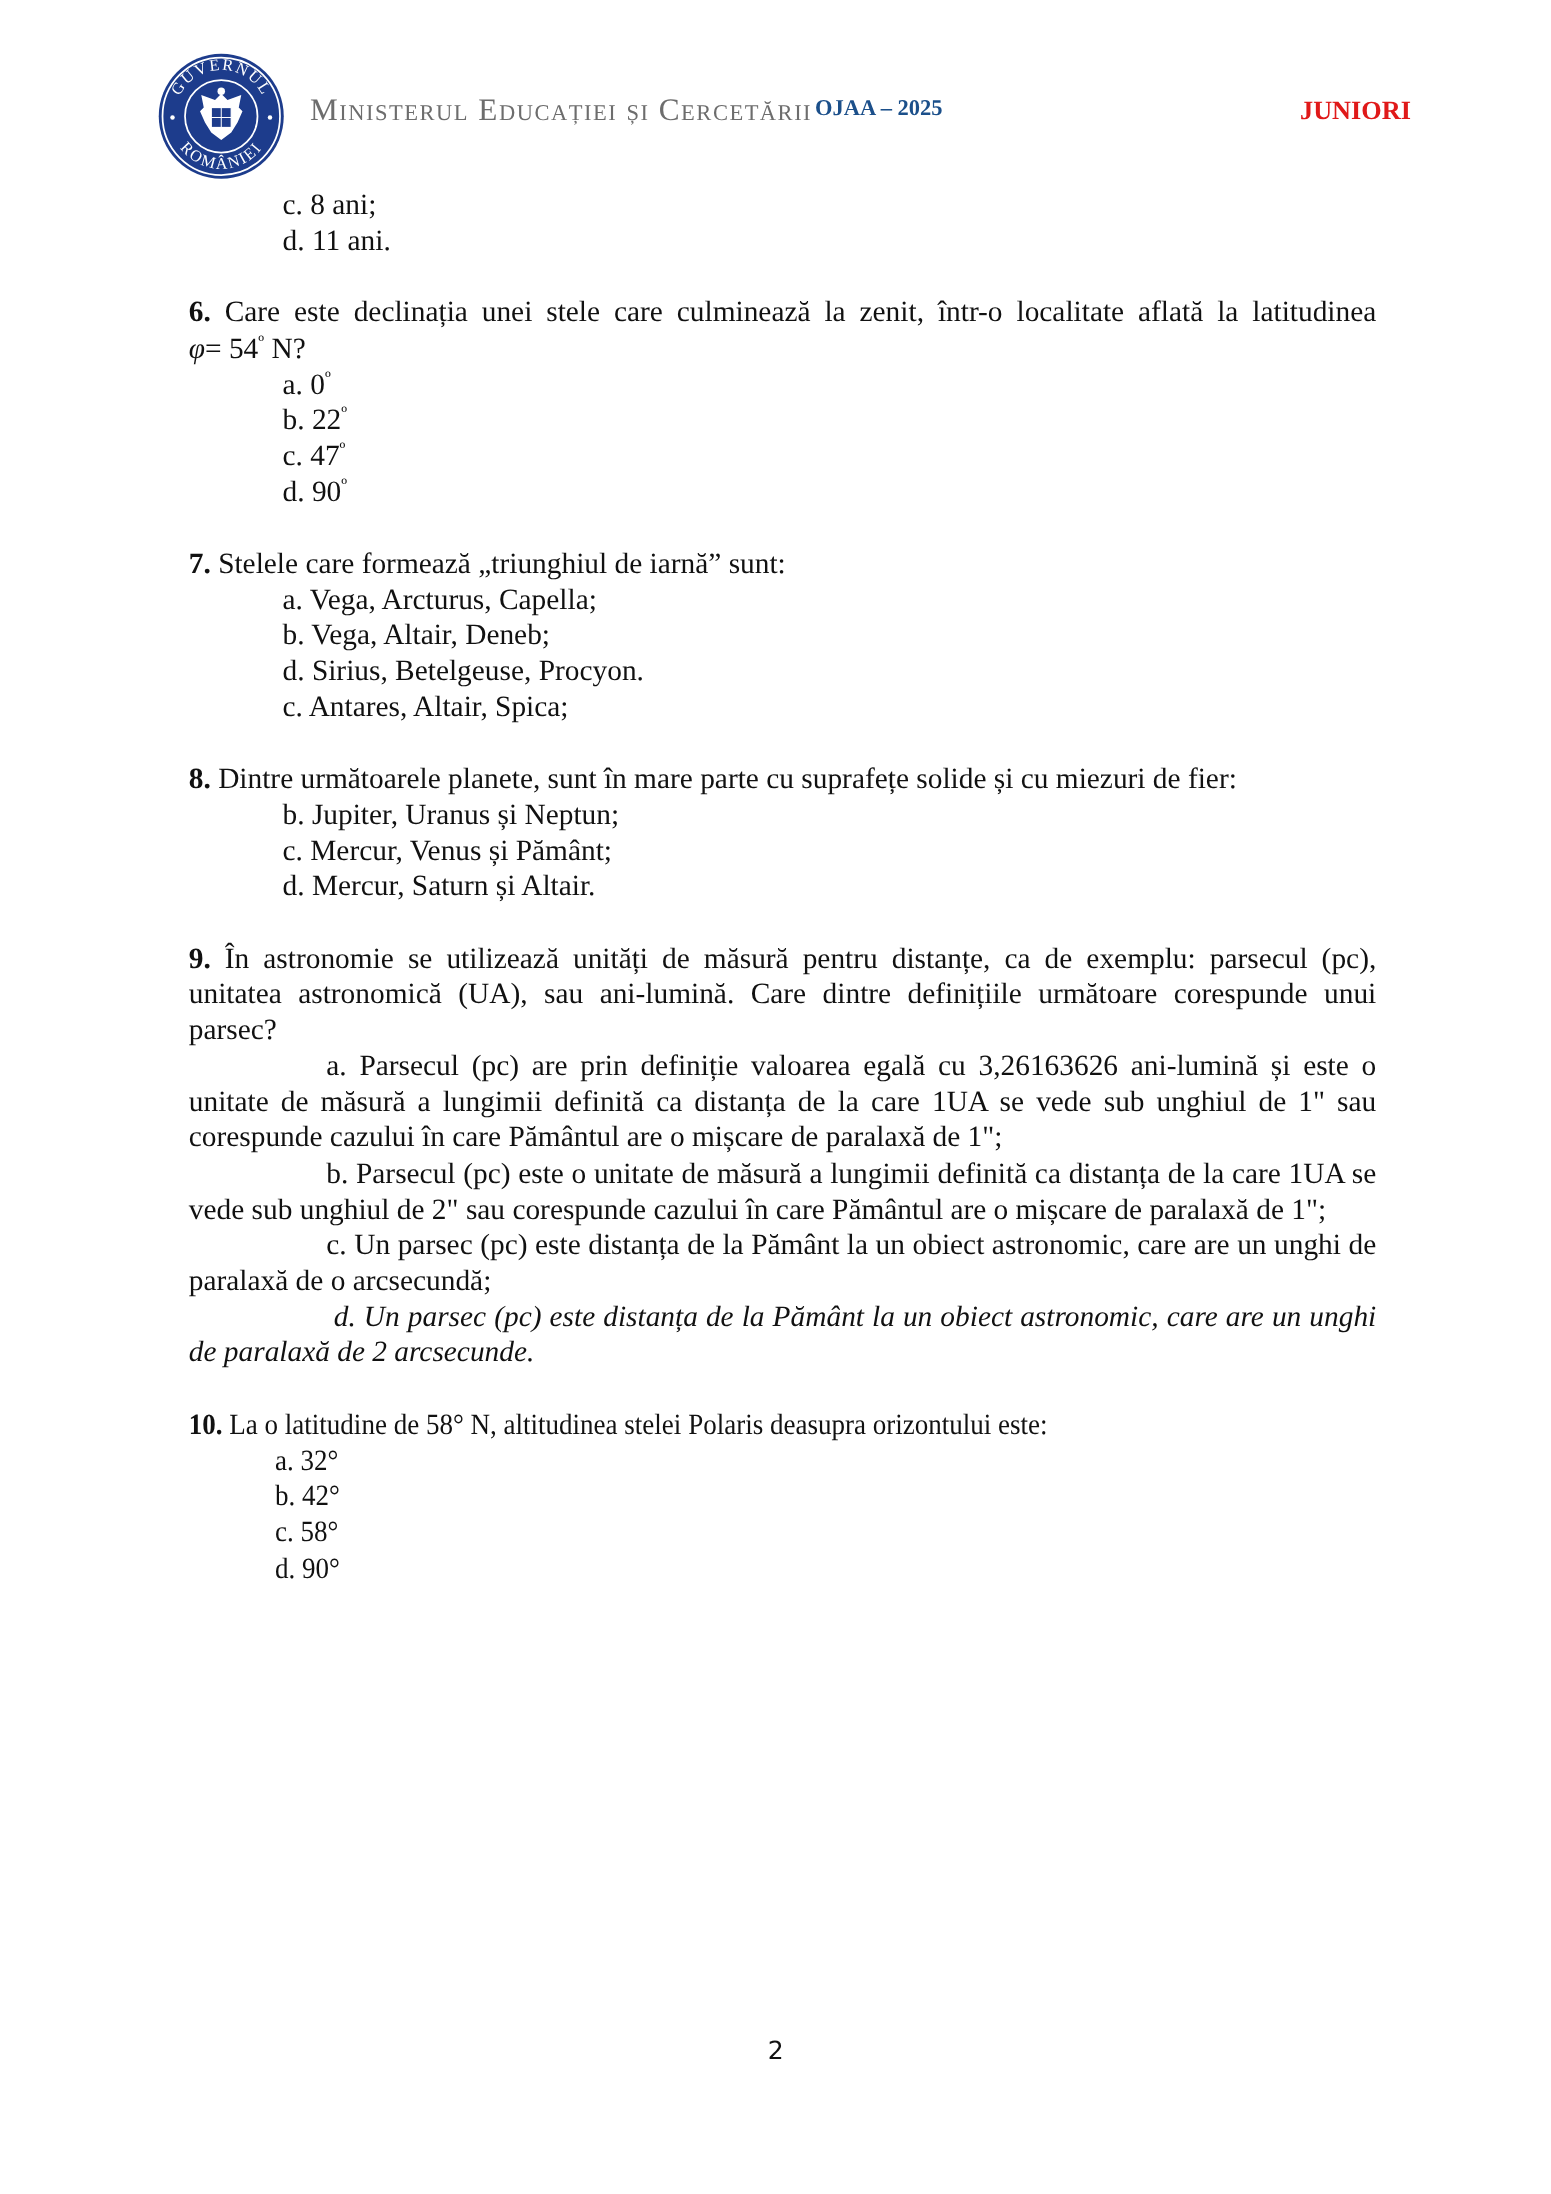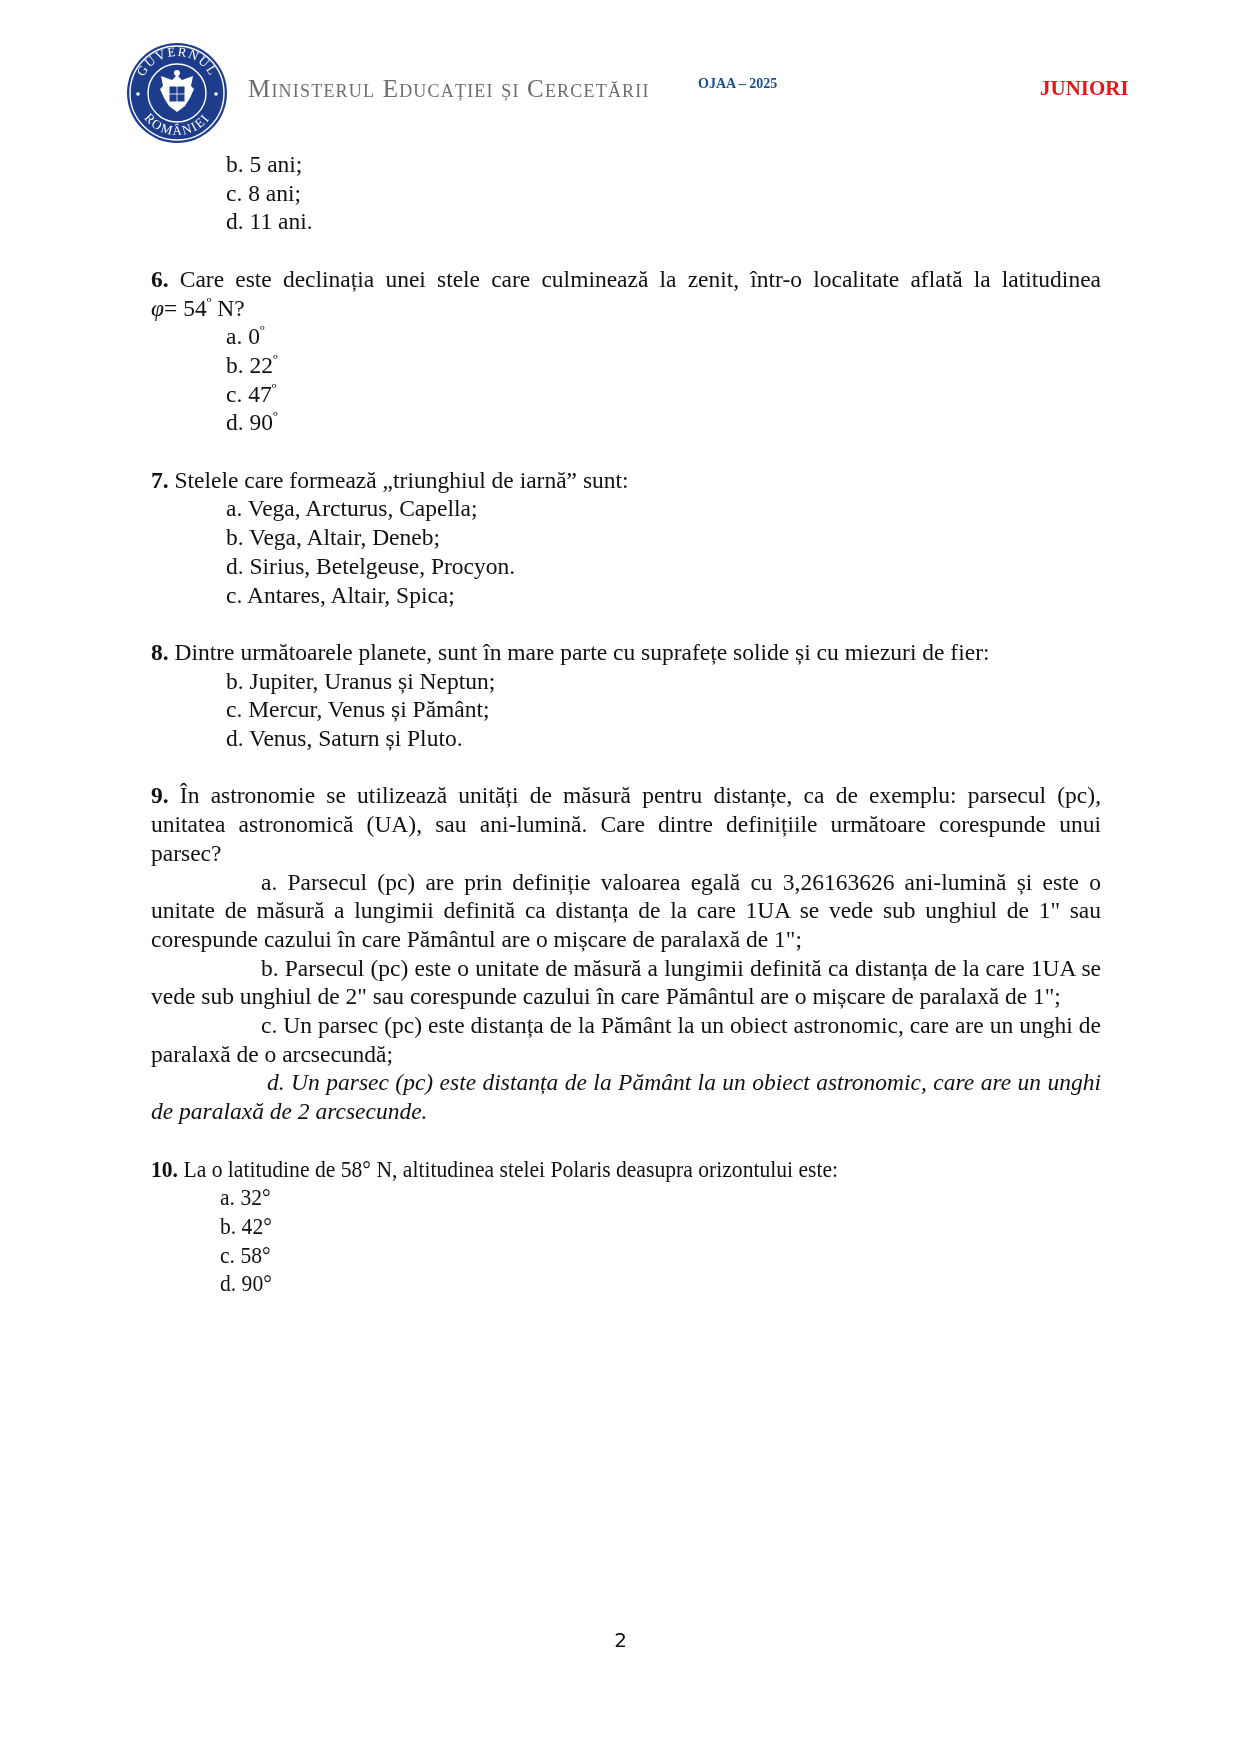--- a/index.html
+++ b/index.html
@@ -11,22 +11,22 @@
     }
     
     .logo { position: absolute; left: 124px; top: 42px; width: 106px; height: 102px; }
     .ministry {
       position: absolute; left: 248px; top: 75px;
       font-family: "Liberation Serif", "DejaVu Serif", serif;
       font-variant: small-caps; letter-spacing: 1.2px;
       font-size: 25px; color: #6d6d6d;
     }
     .exam {
-      position: absolute; left: 698px; top: 76px;
-      font-weight: bold; font-size: 14px; color: #1b4f8a;
+      position: absolute; left: 652px; top: 76px;
+      font-weight: bold; font-size: 18px; color: #1b4f8a;
     }
     .level {
       position: absolute; left: 994px; top: 76px;
       font-weight: bold; font-size: 21px; color: #e01919; margin-left: 46px;
     }
     
     .content {
       position: absolute; left: 151px; top: 150px; width: 950px;
       font-size: 23.5px; line-height: 28.7px;
     }
@@ -79,21 +79,20 @@
       <line x1="45" y1="52" x2="61" y2="52" stroke="#ffffff" stroke-width="0.8"></line>
     </svg>
   </div>
   <div class="ministry">Ministerul Educației și Cercetării</div>
   <div class="exam">OJAA – 2025</div>
   <div class="level">JUNIORI</div>
 
   <div class="content">
 
     <div>
-      <div class="opt"><span>b.</span> <span>5 ani;</span></div>
       <div class="opt"><span>c.</span> <span>8 ani;</span></div>
       <div class="opt"><span>d.</span> <span>11 ani.</span></div>
     </div>
     <div class="gap"></div>
 
     <div>
       <div class="q" style="text-align: justify; text-align-last: justify;"><span class="qnum">6.</span> <span>Care este declinația unei stele care culminează la zenit, într-o localitate aflată la latitudinea</span></div>
       <div><span class="phi">φ</span><span>= 54</span><span class="sup">º</span><span> N?</span></div>
       <div class="opt"><span>a.</span> <span>0</span><span class="sup">º</span></div>
       <div class="opt"><span>b.</span> <span>22</span><span class="sup">º</span></div>
@@ -108,21 +107,21 @@
       <div class="opt"><span>b.</span> <span>Vega, Altair, Deneb;</span></div>
       <div class="opt"><span>d.</span> <span>Sirius, Betelgeuse, Procyon.</span></div>
       <div class="opt"><span>c.</span> <span>Antares, Altair, Spica;</span></div>
     </div>
     <div class="gap"></div>
 
     <div>
       <div><span class="qnum">8.</span> <span>Dintre următoarele planete, sunt în mare parte cu suprafețe solide și cu miezuri de fier:</span></div>
       <div class="opt"><span>b.</span> <span>Jupiter, Uranus și Neptun;</span></div>
       <div class="opt"><span>c.</span> <span>Mercur, Venus și Pământ;</span></div>
-      <div class="opt"><span>d.</span> <span>Venus, Saturn și Pluto.</span></div>
+      <div class="opt"><span>d.</span> <span>Mercur, Saturn și Altair.</span></div>
     </div>
     <div class="gap"></div>
 
     <div>
       <div class="q"><span class="qnum">9.</span> <span>În astronomie se utilizează unități de măsură pentru distanțe, ca de exemplu: parsecul (pc), unitatea astronomică (UA), sau ani-lumină. Care dintre definițiile următoare corespunde unui parsec?</span></div>
       <div class="para-a"><span>a.</span> <span>Parsecul (pc) are prin definiție valoarea egală cu 3,26163626 ani-lumină și este o unitate de măsură a lungimii definită ca distanța de la care 1UA se vede sub unghiul de 1" sau corespunde cazului în care Pământul are o mișcare de paralaxă de 1";</span></div>
       <div class="para-b"><span>b.</span> <span>Parsecul (pc) este o unitate de măsură a lungimii definită ca distanța de la care 1UA se vede sub unghiul de 2" sau corespunde cazului în care Pământul are o  mișcare de paralaxă de 1";</span></div>
       <div class="para-c"><span>c.</span> <span>Un parsec (pc) este distanța de la Pământ la un obiect astronomic, care are un unghi de paralaxă de o arcsecundă;</span></div>
       <div class="para-d"><span>d.</span> <span>Un parsec (pc) este distanța de la Pământ la un obiect astronomic, care are un unghi de paralaxă de 2 arcsecunde.</span></div>
     </div>

